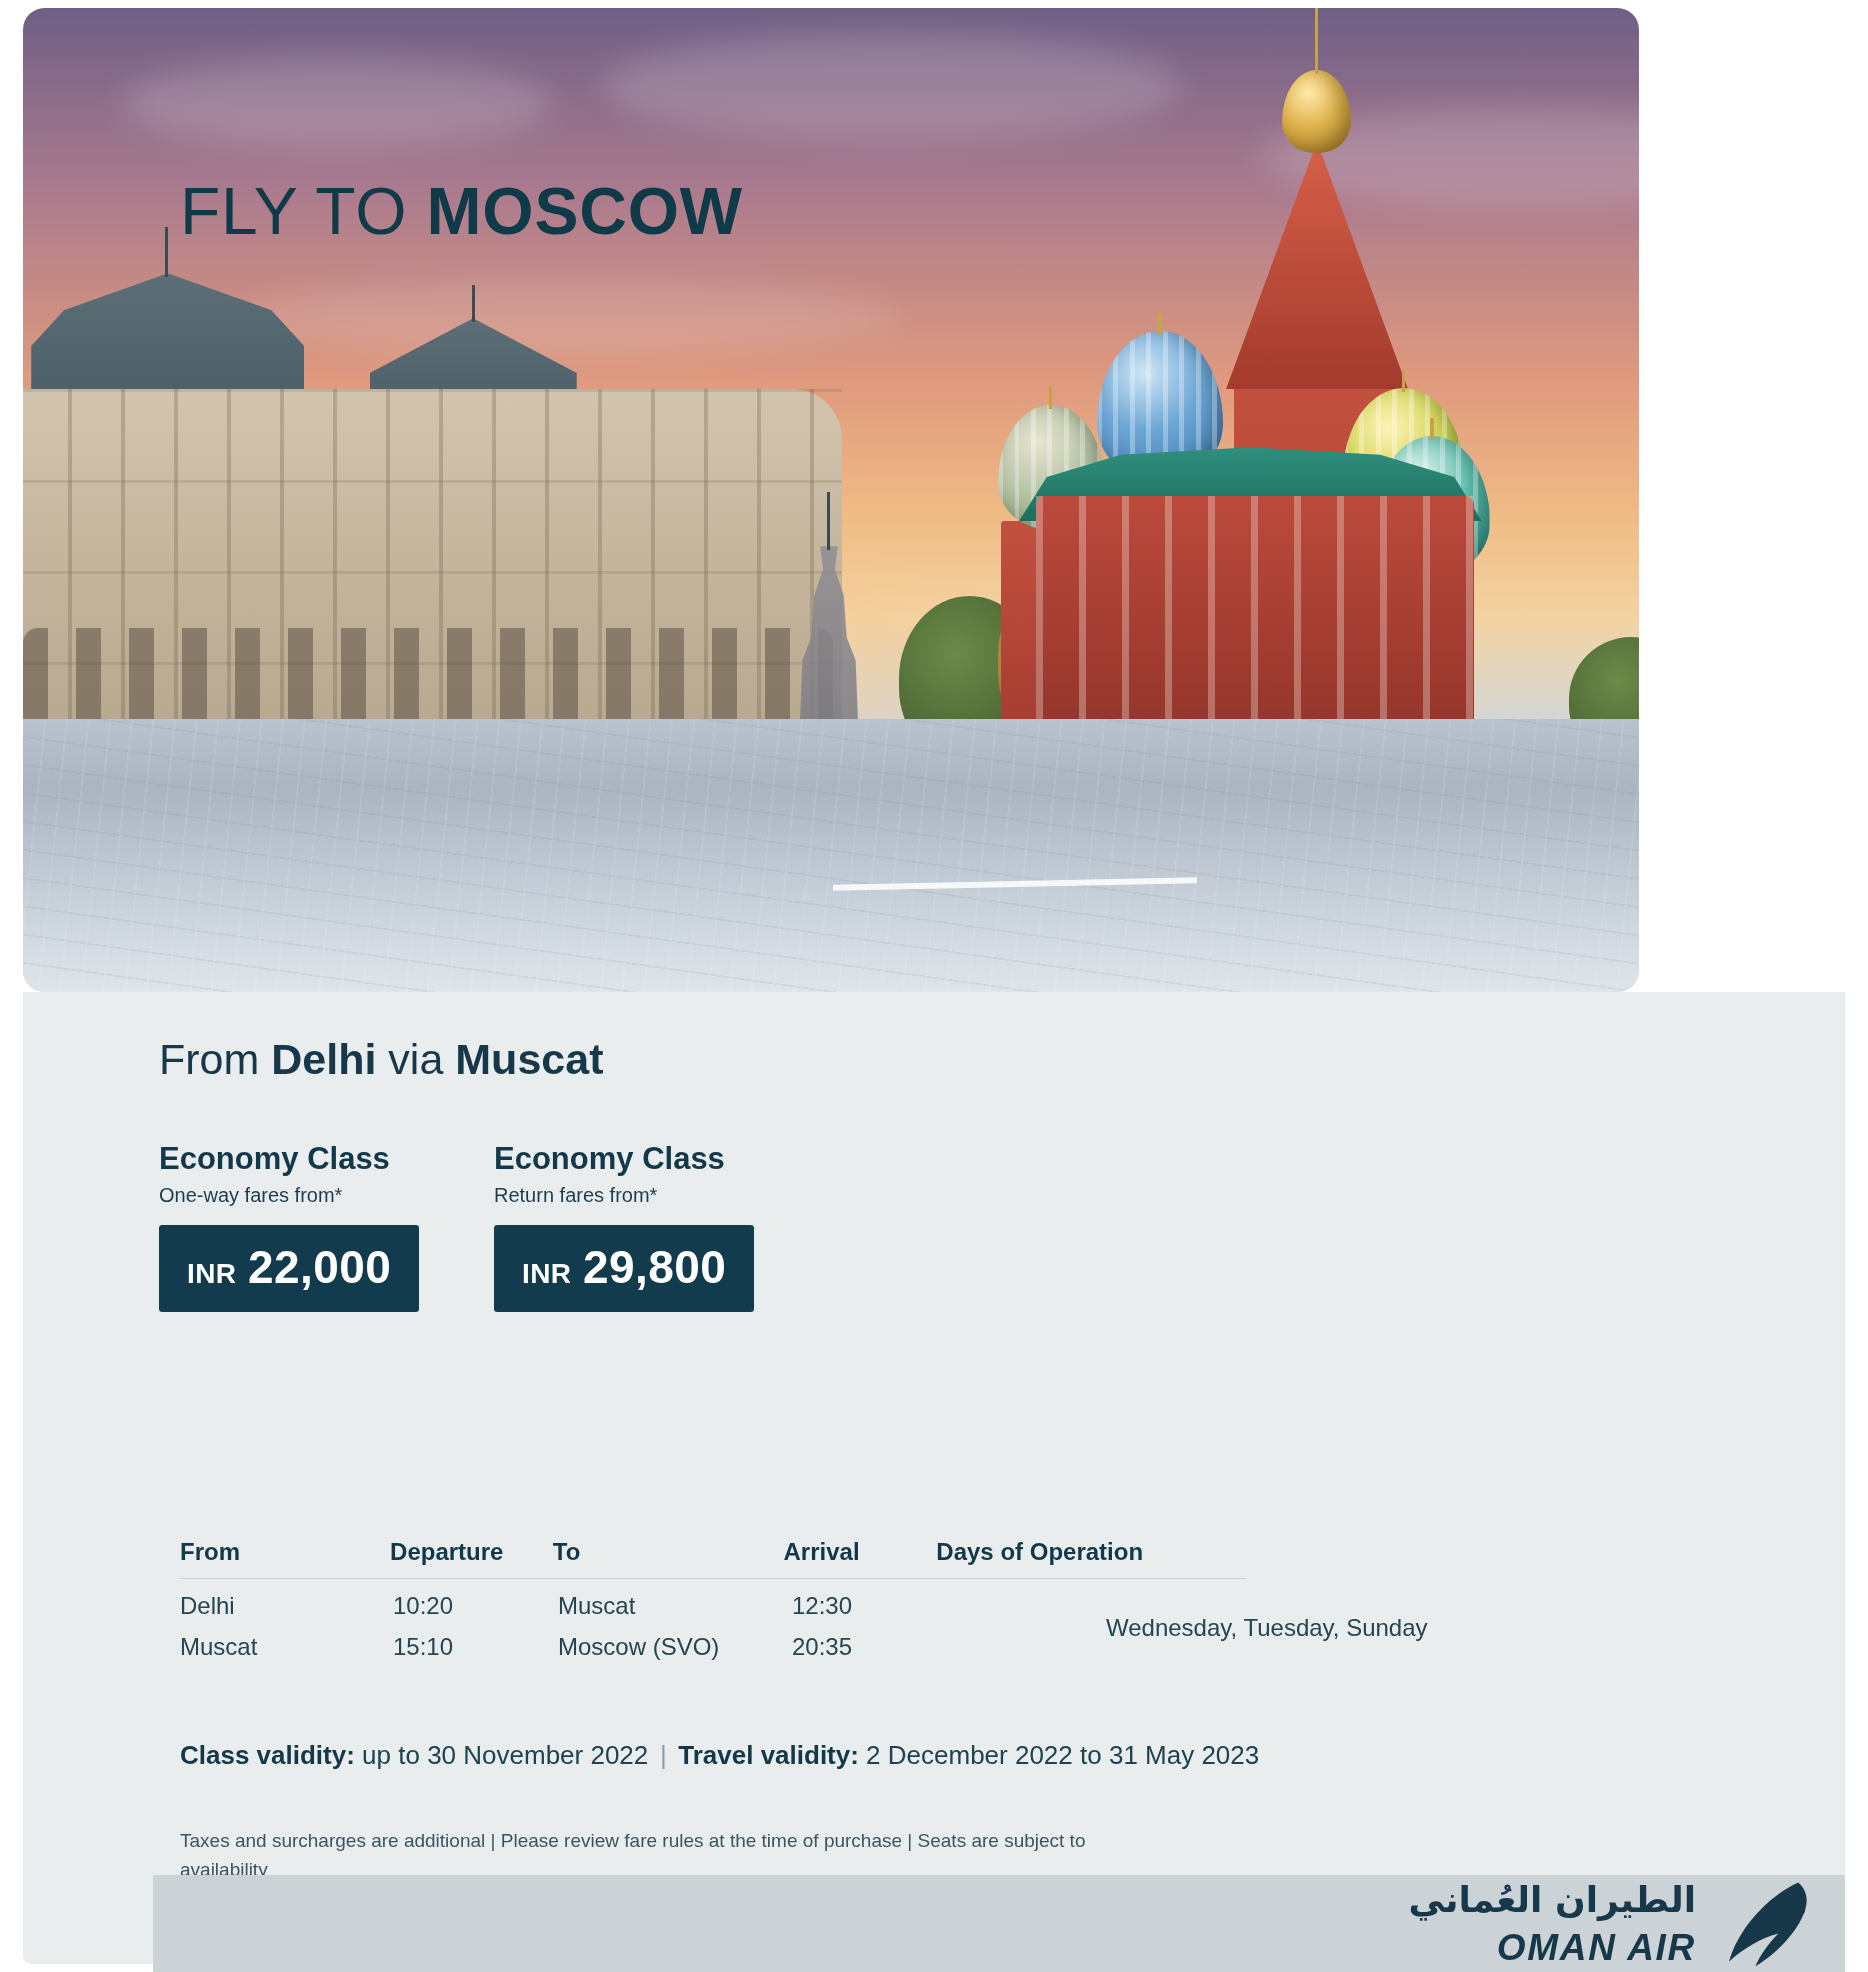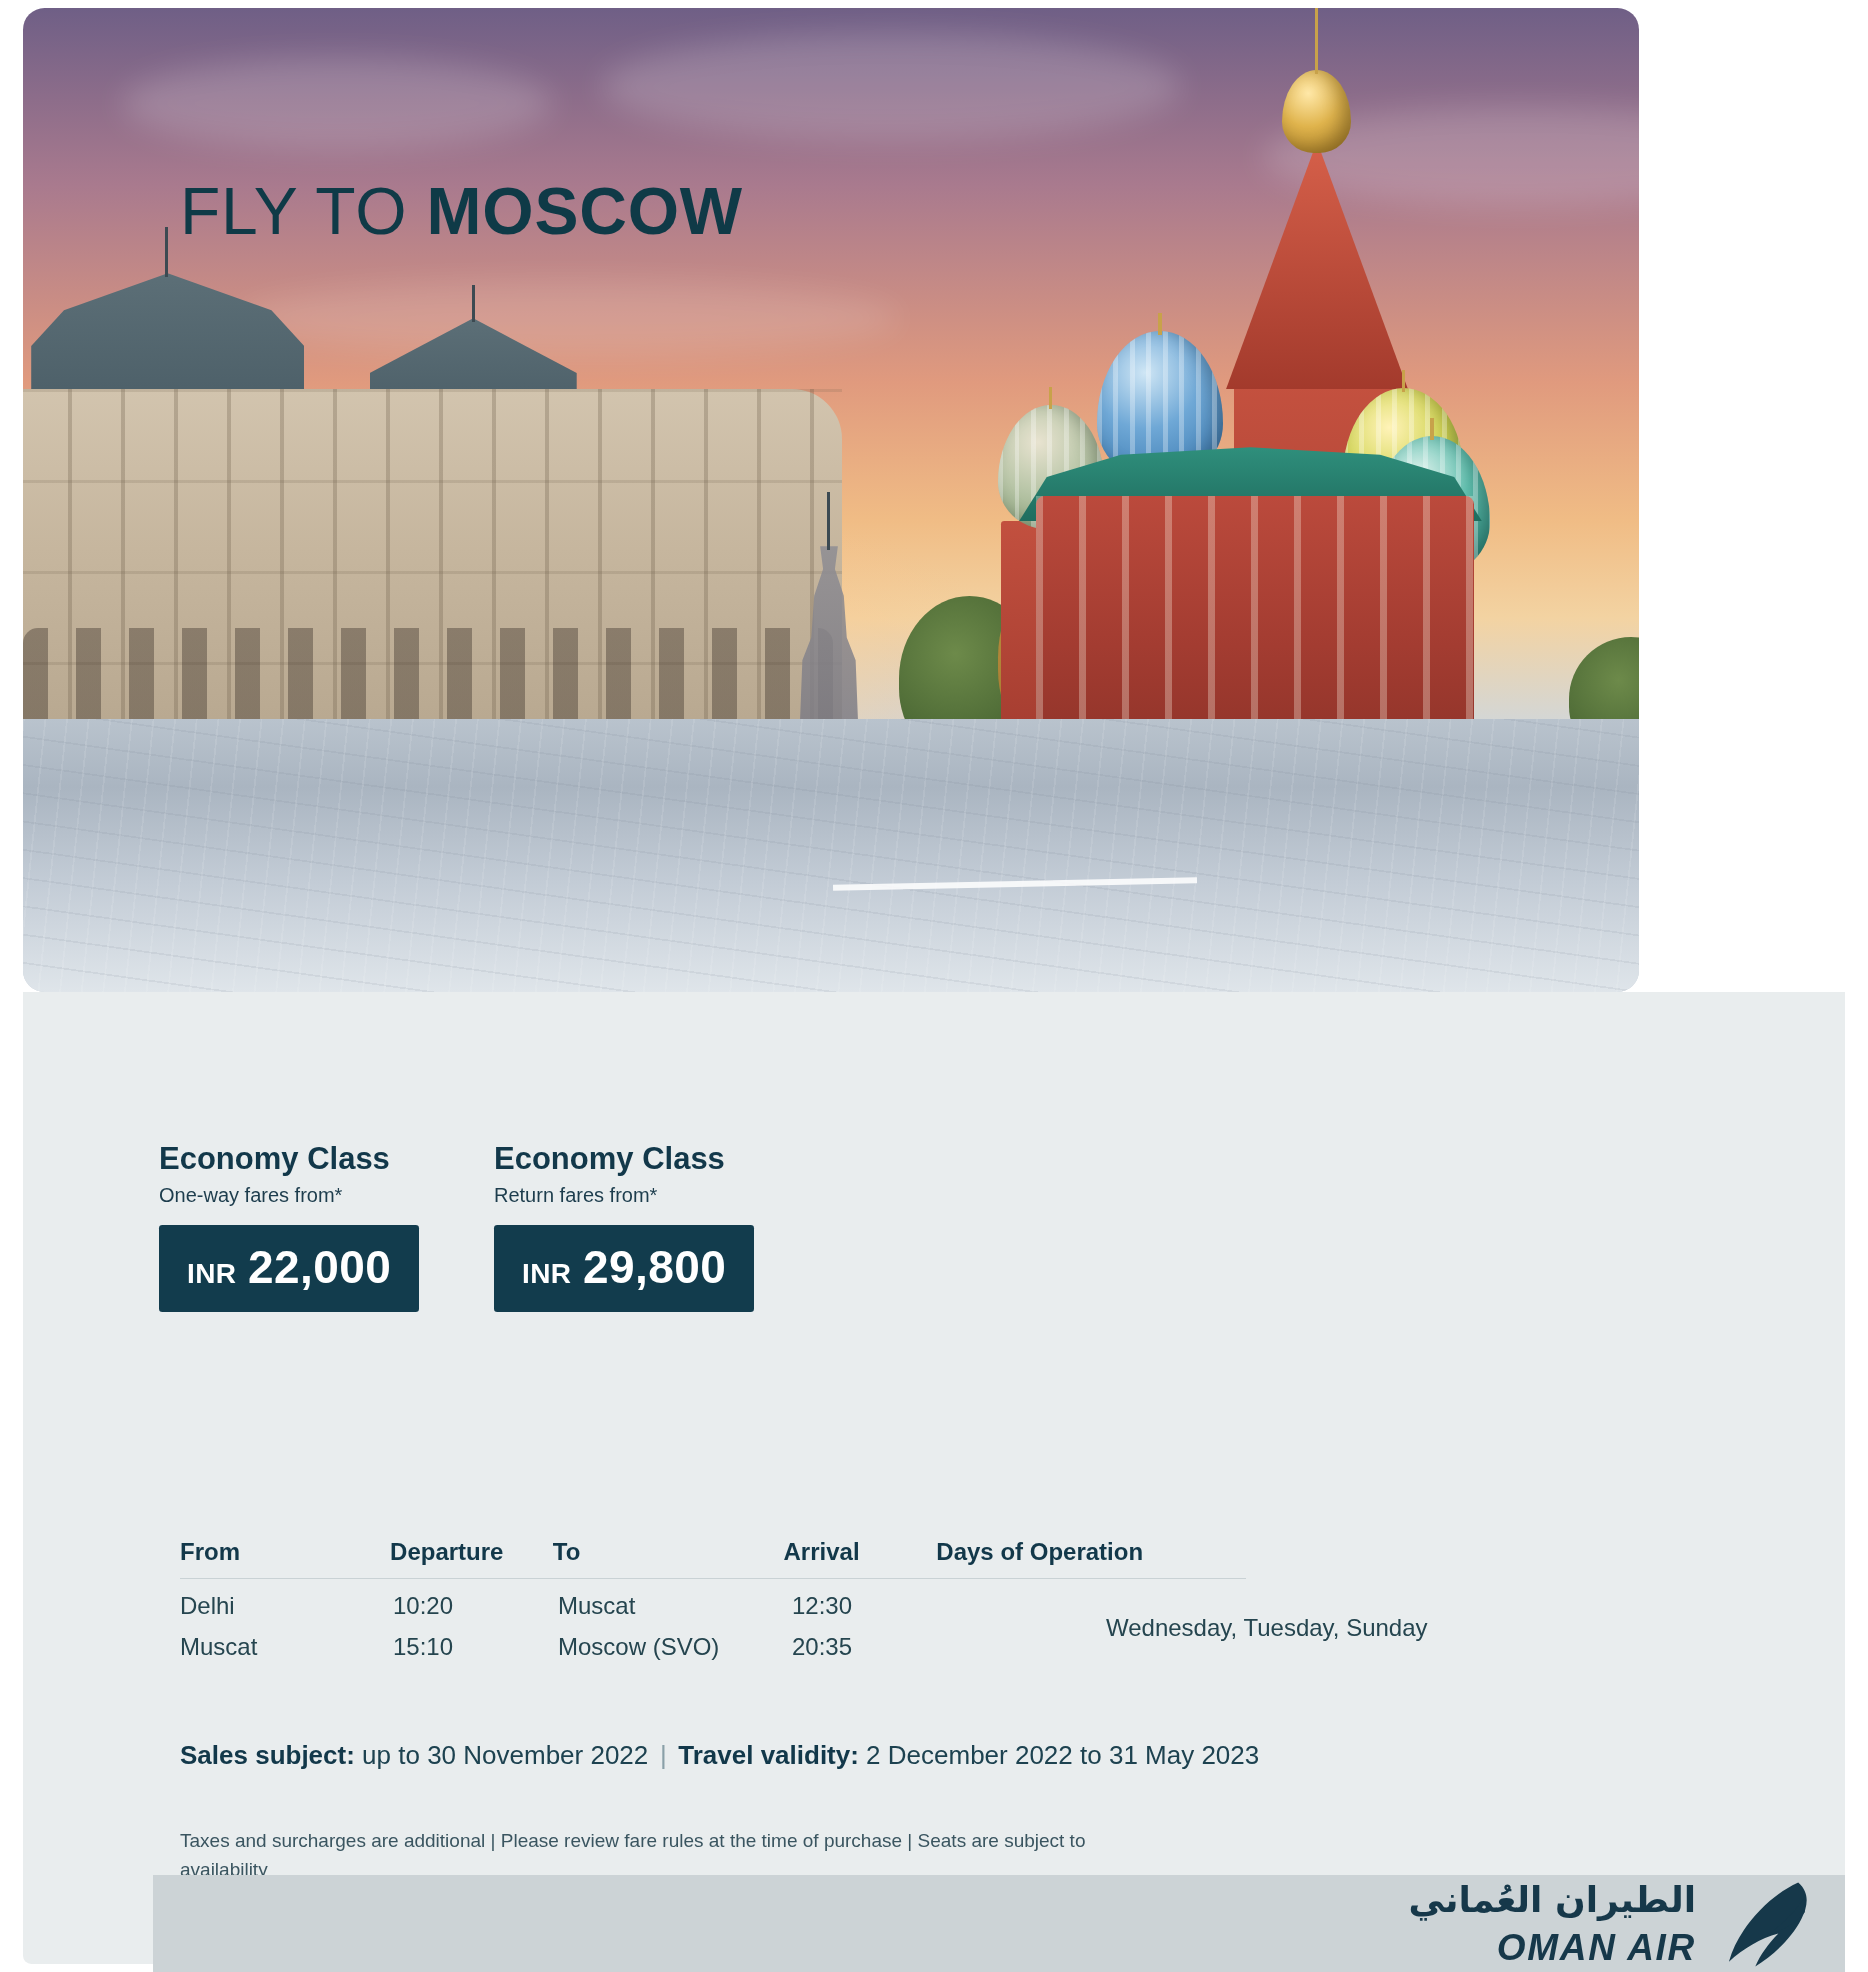--- a/index.html
+++ b/index.html
@@ -481,20 +481,23 @@
     <div class="ground"></div>
     <div class="ground-line"></div>
 
     <div class="hero-title">
       <span>FLY TO </span><b>MOSCOW</b>
     </div>
   </div>
 
   <div class="panel">
 
+    <div class="route-line">
+      <span>From </span><b>Delhi</b><span> via </span><b>Muscat</b>
+    </div>
 
     <div class="fare-group one-way">
       <div class="fare-class">Economy Class</div>
       <div class="fare-sub"><span>One-way fares from</span><span>*</span></div>
       <div class="fare-box">
         <span class="fare-cur">INR</span>
         <span class="fare-amt">22,000</span>
       </div>
     </div>
 
@@ -527,21 +530,21 @@
         <div class="c-from">Muscat</div>
         <div class="c-dep">15:10</div>
         <div class="c-to">Moscow (SVO)</div>
         <div class="c-arr">20:35</div>
       </div>
 
       <div class="days-cell">Wednesday, Tuesday, Sunday</div>
     </div>
 
     <div class="validity">
-      <b>Sales subject:</b><span> up to 30 November 2022</span><span class="sep">|</span><b>Travel validity:</b><span> 2 December 2022 to 31 May 2023</span>
+      <b>Class validity:</b><span> up to 30 November 2022</span><span class="sep">|</span><b>Travel validity:</b><span> 2 December 2022 to 31 May 2023</span>
     </div>
 
     <div class="disclaimer">Taxes and surcharges are additional | Please review fare rules at the time of purchase | Seats are subject to availability</div>
     <div class="terms">*Terms &amp; conditions apply</div>
   </div>
 
   <div class="footer-bar"></div>
 
   <div class="brand">
     <div class="brand-text">

